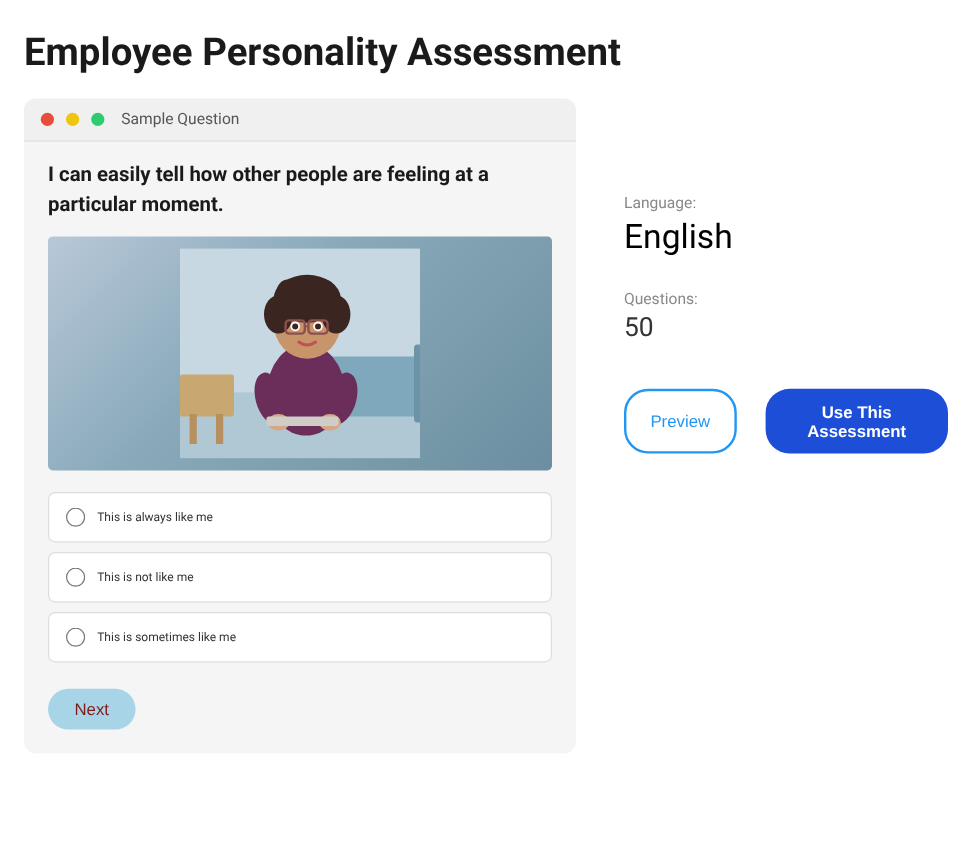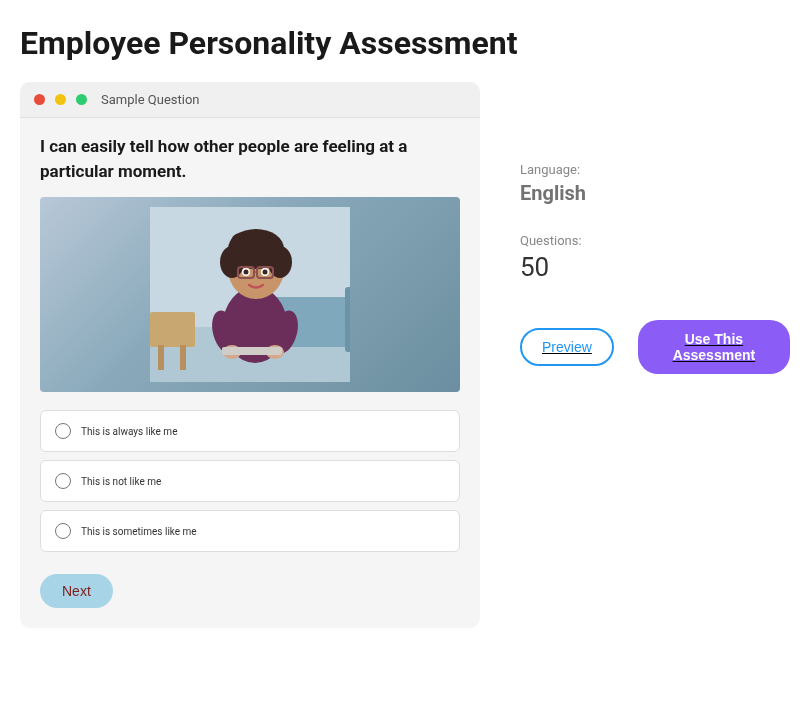--- a/index.html
+++ b/index.html
@@ -113,48 +113,46 @@
     }
     .sidebar-meta {
       margin-bottom: 28px;
     }
     .meta-label {
       font-size: 13px;
       color: #888;
       margin-bottom: 4px;
     }
     .meta-value {
-      font-size: 20px;
-      color: #737373;
-      font-weight: 700;
+      font-size: 28px;
+      color: #000000;
+      font-weight: 400;
     }
     .meta-value-number {
-      font-size: 26px;
+      font-size: 22px;
       color: #333;
       font-weight: 400;
     }
     .sidebar-actions {
       display: flex;
       gap: 24px;
-      align-items: center;
       margin-top: 10px;
-      text-decoration: underline;
     }
     .btn-preview {
       background: #fff;
       color: #2196f3;
       border: 2px solid #2196f3;
       border-radius: 20px;
       padding: 9px 20px;
       font-size: 14px;
       font-weight: 500;
       cursor: pointer;
     }
     .btn-use {
-      background: #8b5cf6;
+      background: #1d4ed8;
       color: #fff;
       border: none;
       border-radius: 20px;
       padding: 11px 22px;
       font-size: 14px;
       font-weight: 600;
       cursor: pointer;
     }
 
     

